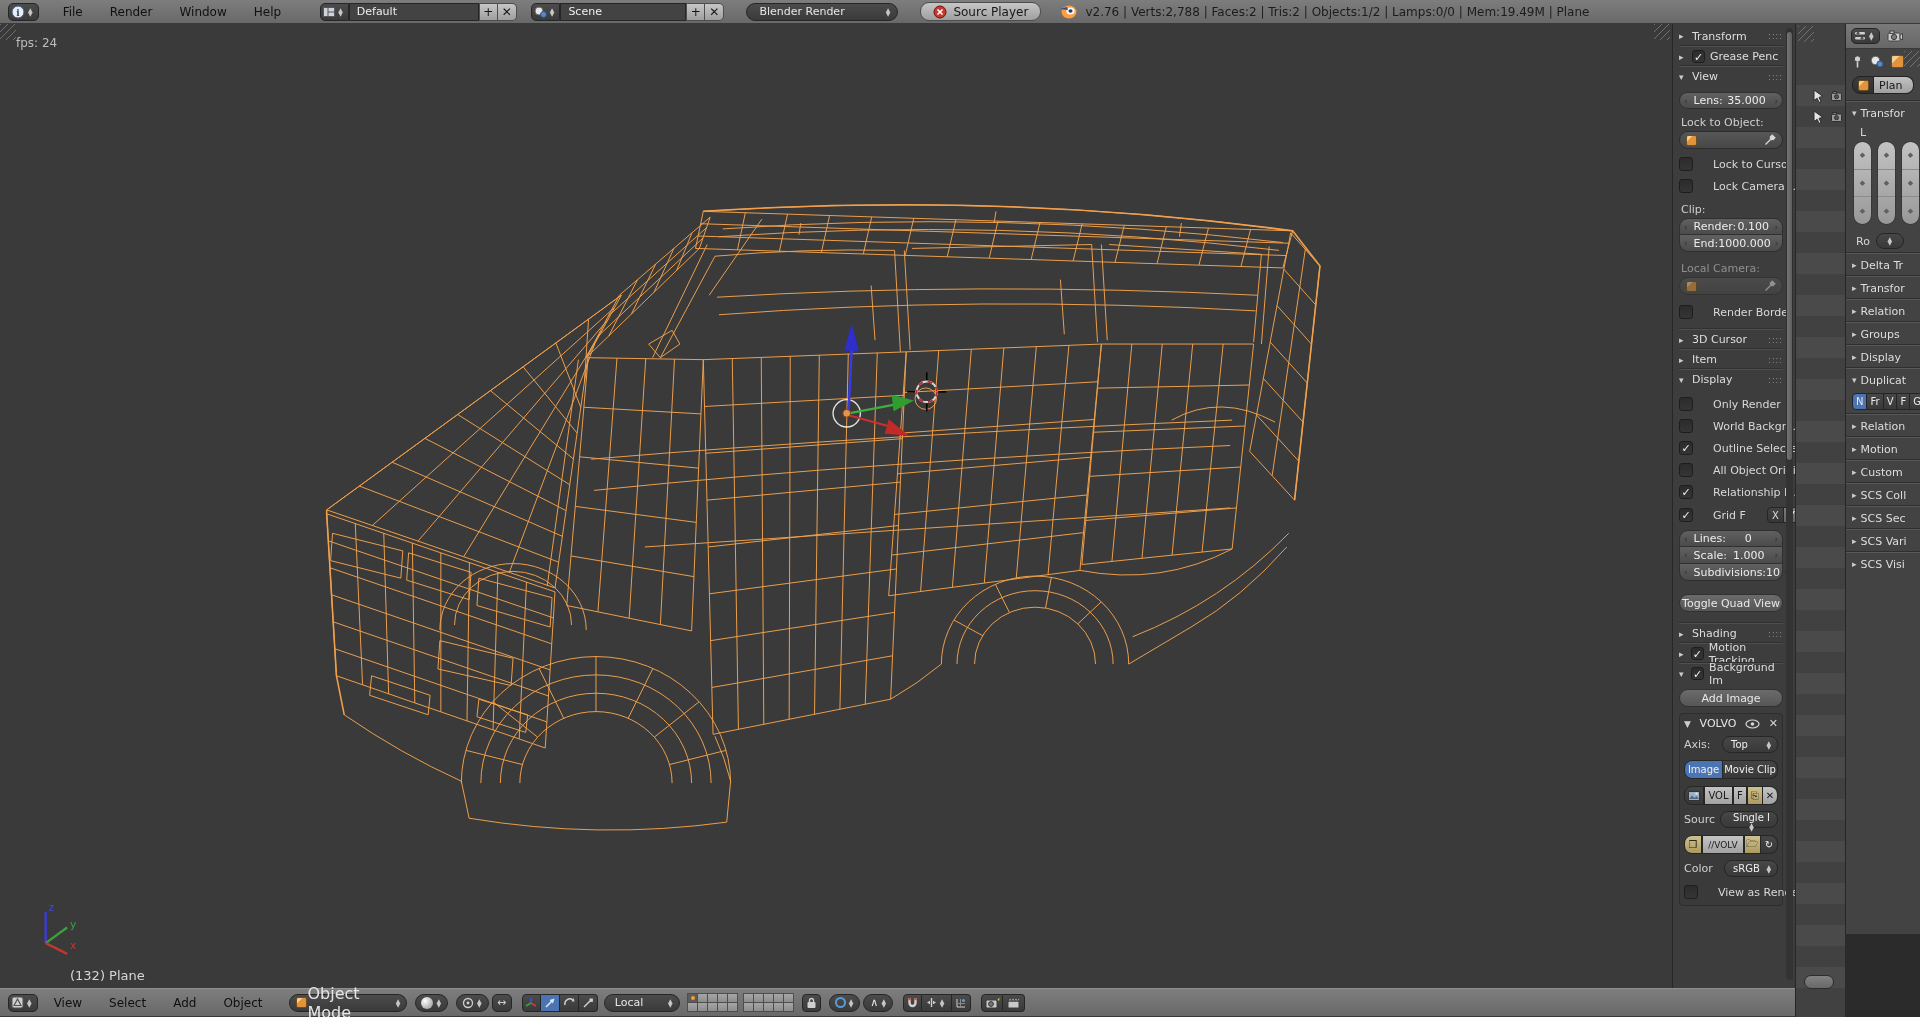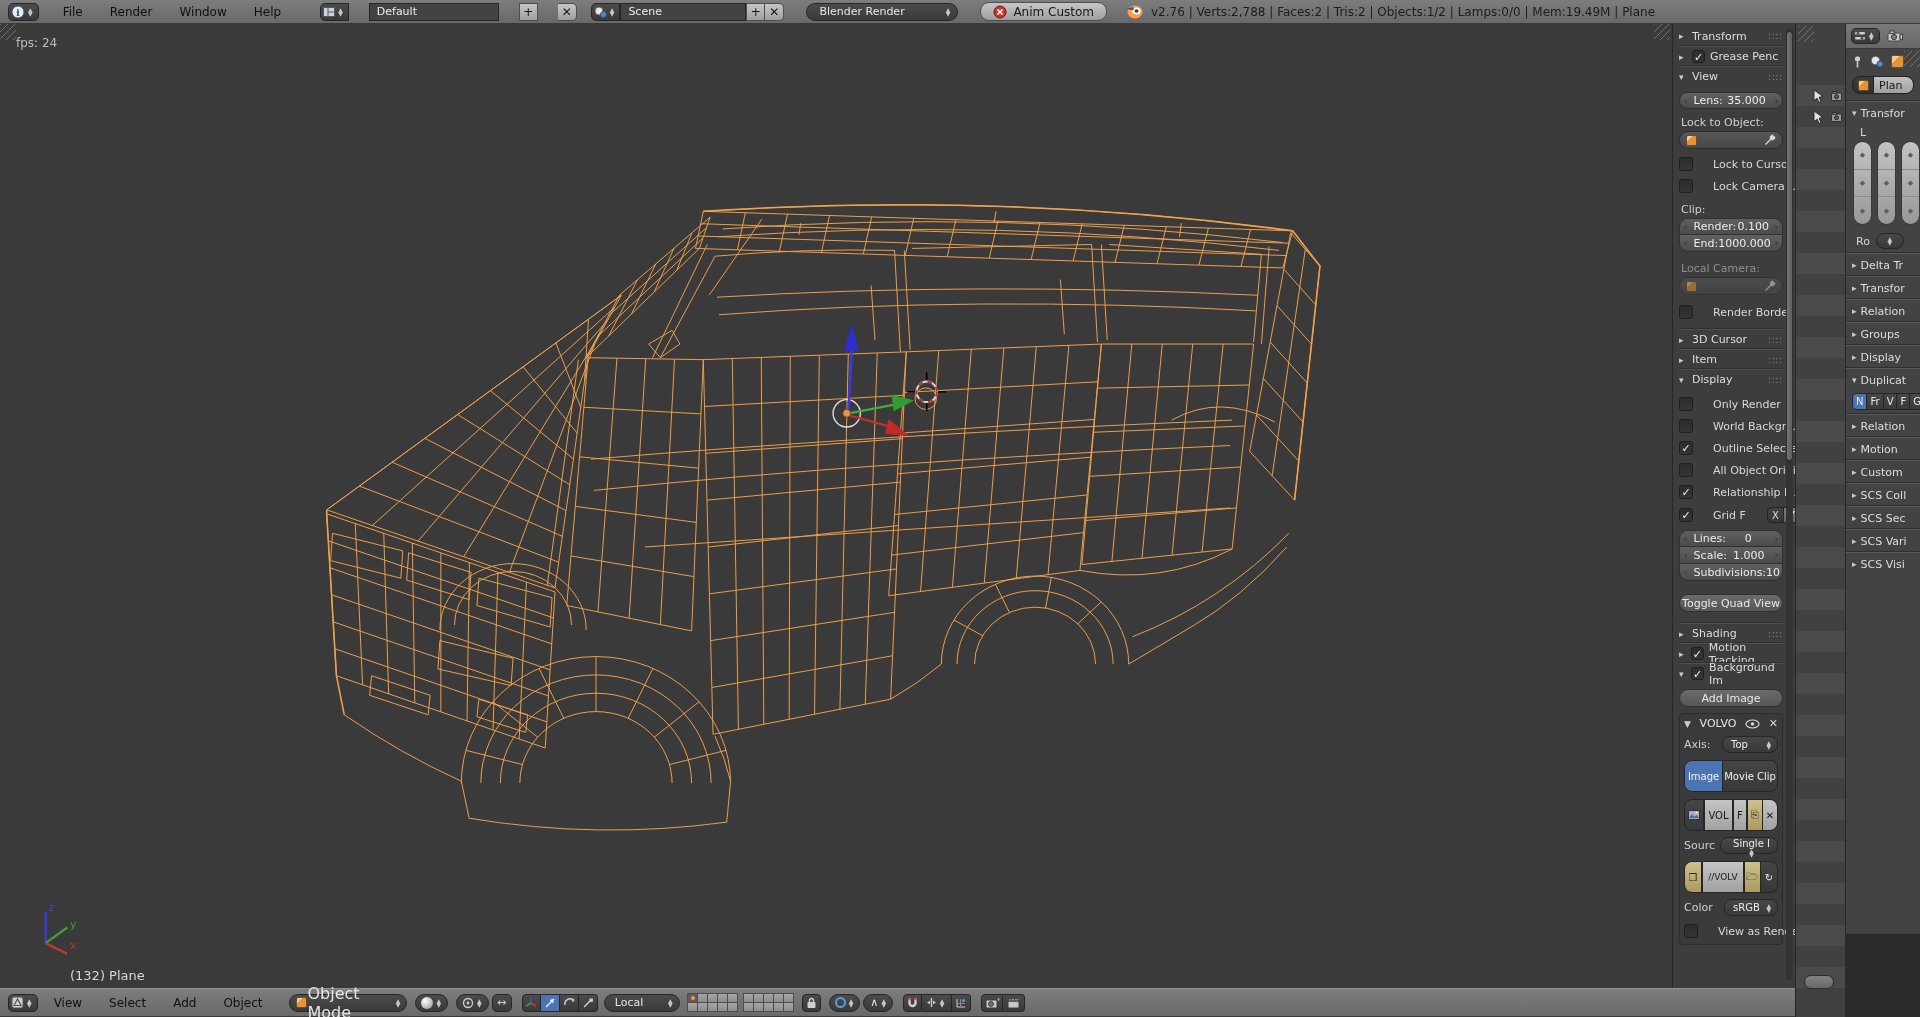--- a/index.html
+++ b/index.html
@@ -61,21 +61,21 @@
   .xyz span { width:17px; height:16px; font-size:10px; color:#dcdcdc; background:linear-gradient(#424242,#373737);
     border:1px solid #252525; border-left:none; text-align:center; line-height:15px; }
   .xyz span:first-child { border-radius:4px 0 0 4px; border-left:1px solid #252525; }
   .xyz span:last-child { border-radius:0 4px 4px 0; }
   .xyz span.on { background:linear-gradient(#7b7b7b,#676767); color:#fff; }
   #bgbox { border:1px solid #2d2d2d; border-radius:4px; background:#3a3a3a; margin-top:6px; padding:3px 4px 6px 4px; }
   .bgrow { display:flex; align-items:center; margin-top:6px; justify-content:space-between; }
   .bglabel { color:#cfcfcf; font-size:11px; }
   .mini-dd { height:17px; border-radius:8px; background:linear-gradient(#474747,#393939); border:1px solid #262626;
     color:#eee; font-size:10px; display:flex; align-items:center; justify-content:space-between; padding:0 3px 0 8px; }
-  .segbtn { display:flex; height:32px;text-align:center; }
+  .segbtn { display:flex; height:19px;text-align:center; }
   .segbtn span { font-size:10px; color:#f0f0f0; display:flex; align-items:center; justify-content:center;
     border:1px solid #262626; background:linear-gradient(#454545,#383838); }
   .segbtn span:first-child { border-radius:8px 0 0 8px; }
   .segbtn span:last-child  { border-radius:0 8px 8px 0; border-left:none; }
   .seg-on { background:#4a74b2 !important; }
   .litseg { background:linear-gradient(#c4c4c4,#a2a2a2) !important; color:#1a1a1a !important; }
   .khaki  { background:linear-gradient(#cfc08e,#ab9a60) !important; color:#2a2a1a !important; }
   .scroll-track { position:absolute; right:2px; top:4px; width:7px; height:952px; background:#333; border-radius:4px; }
   .scroll-handle { position:absolute; left:0; top:3px; width:7px; height:430px; border-radius:4px;
     background:linear-gradient(90deg,#757575,#5e5e5e); border:1px solid #2e2e2e; }
@@ -130,21 +130,21 @@
     <span class="steppers">
         <i>▲</i>
         <i>▼</i>
       </span>
   </div>
   <span class="menu-label" style="margin-left:24px;">File</span>
   <span class="menu-label">Render</span>
   <span class="menu-label">Window</span>
   <span class="menu-label">Help</span>
 
-  <div style="display:flex;margin-left:12px;gap:20px;">
+  <div style="display:flex;margin-left:12px;">
     <div class="dkbtn" style="border-radius:5px 0 0 5px;padding:0 2px;">
       <svg class="ic" width="12" height="10" viewBox="0 0 12 10">
         <rect x="0.5" y="0.5" width="11" height="9" fill="#cfd4da" stroke="#55595e"></rect>
         <line x1="5" y1="0.5" x2="5" y2="9.5" stroke="#55595e"></line>
           <line x1="5" y1="5" x2="11.5" y2="5" stroke="#55595e"></line>
       </svg>
       <span class="steppers">
           <i>▲</i>
           <i>▼</i>
         </span>
@@ -176,21 +176,21 @@
         <i>▲</i>
         <i>▼</i>
       </span>
   </div>
 
   <div class="ltbtn pill" style="margin-left:22px;padding:0 12px;height:19px;">
     <svg class="ic" width="14" height="14" viewBox="0 0 14 14" style="margin-right:6px;">
       <circle cx="7" cy="7" r="6" fill="#c8392e" stroke="#6e120c"></circle>
       <path d="M4.5 4.5 L9.5 9.5 M9.5 4.5 L4.5 9.5" stroke="#fff" stroke-width="1.6"></path>
     </svg>
-    <span>Anim Custom</span>
+    <span>Sourc Player</span>
   </div>
 
   <svg class="ic" width="18" height="15" viewBox="0 0 18 15" style="margin-left:18px;">
     <ellipse cx="10" cy="8" rx="7.5" ry="6.5" fill="#ff9e3d"></ellipse>
     <ellipse cx="11.5" cy="7" rx="4.2" ry="3.6" fill="#f4f8fb"></ellipse>
     <ellipse cx="11.5" cy="7" rx="2" ry="1.7" fill="#1e3e6e"></ellipse>
     <path d="M1 5 L8 3 L9 6 Z" fill="#2a4f85"></path>
   </svg>
   <span style="color:#1c1c1c;font-size:12px;margin-left:8px;">v2.76 | Verts:2,788 | Faces:2 | Tris:2 | Objects:1/2 | Lamps:0/0 | Mem:19.49M | Plane</span>
 </div>

